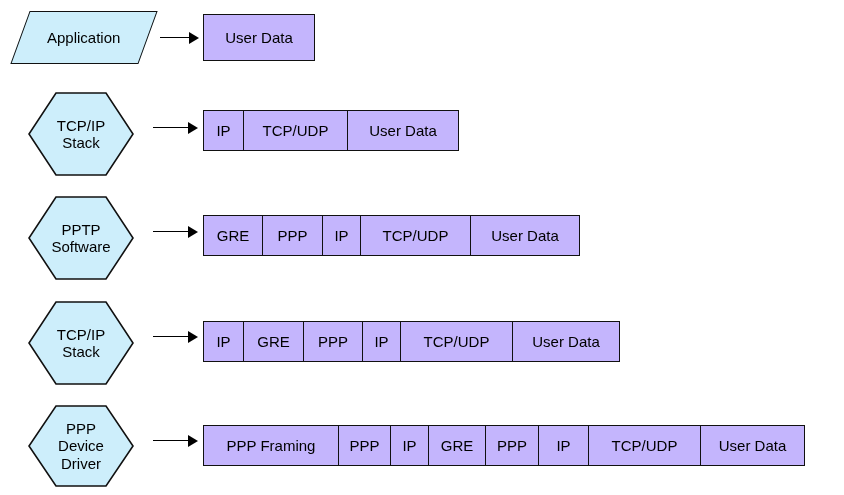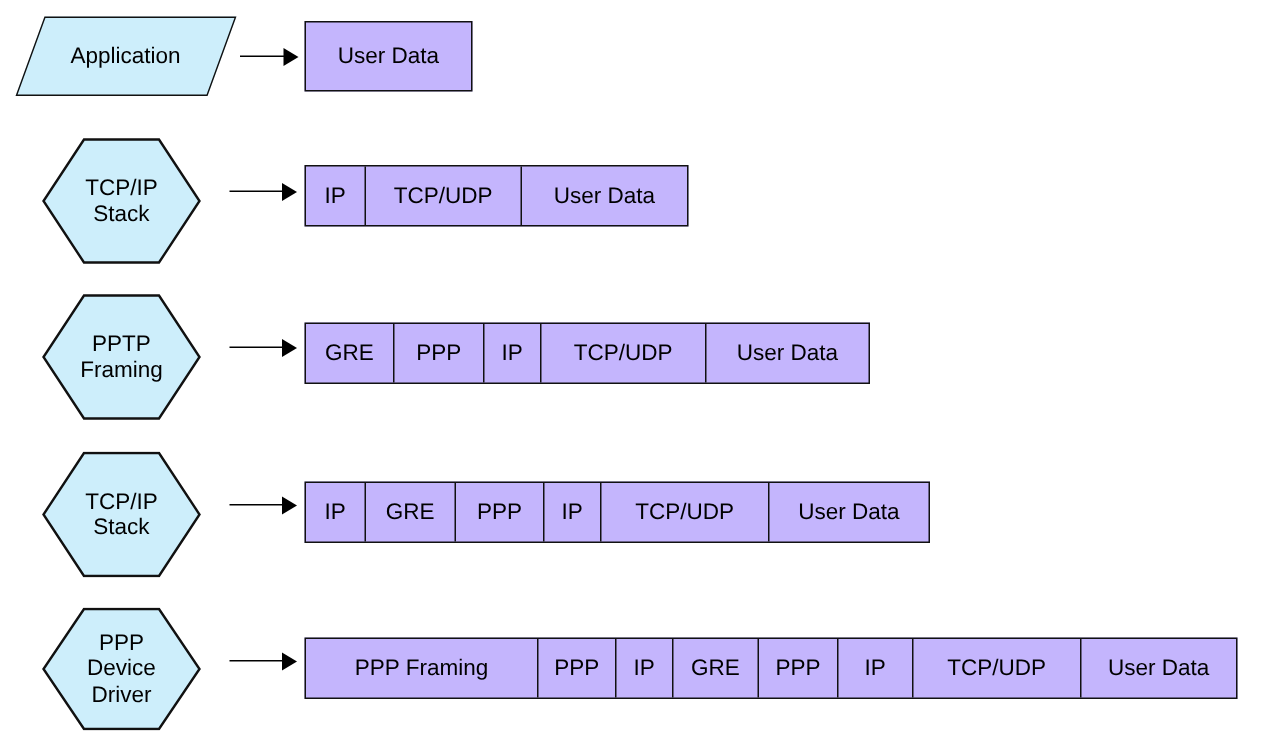--- a/index.html
+++ b/index.html
@@ -106,21 +106,21 @@
     <div class="seg" style="width:104px;">TCP/UDP</div>
     <div class="seg" style="width:110px;">User Data</div>
   </div>
 
   <div class="hex-wrap" style="left:28px;top:196px;width:106px;height:84px;">
     <svg width="106" height="84" viewBox="0 0 106 84" style="position:absolute;left:0;top:0;">
       <polygon points="28,1 78,1 105,42 78,83 28,83 1,42" fill="#cdeefb" stroke="#111111" stroke-width="1.6"></polygon>
     </svg>
     <div class="stage-shape" style="left:0;top:0;width:106px;height:84px;border:none;background:none;">
       <span class="label">PPTP
-Framing</span>
+Software</span>
     </div>
   </div>
 
   <div class="arrow" style="left:153px;top:226px;width:46px;">
     <div class="shaft" style="width:36px;"></div>
     <div class="head" style="left:35px;"></div>
   </div>
 
   <div class="packet" style="left:203px;top:215px;height:41px;">
     <div class="seg" style="width:59px;">GRE</div>
@@ -164,21 +164,21 @@
 Driver</span>
     </div>
   </div>
 
   <div class="arrow" style="left:153px;top:435px;width:46px;">
     <div class="shaft" style="width:36px;"></div>
     <div class="head" style="left:35px;"></div>
   </div>
 
   <div class="packet" style="left:203px;top:425px;height:41px;">
-    <div class="seg" style="width:155px;">PPP Framing</div>
+    <div class="seg" style="width:135px;">PPP Framing</div>
     <div class="seg" style="width:52px;">PPP</div>
     <div class="seg" style="width:38px;">IP</div>
     <div class="seg" style="width:57px;">GRE</div>
     <div class="seg" style="width:53px;">PPP</div>
     <div class="seg" style="width:50px;">IP</div>
     <div class="seg" style="width:112px;">TCP/UDP</div>
     <div class="seg" style="width:103px;">User Data</div>
   </div>
 
 </div>

